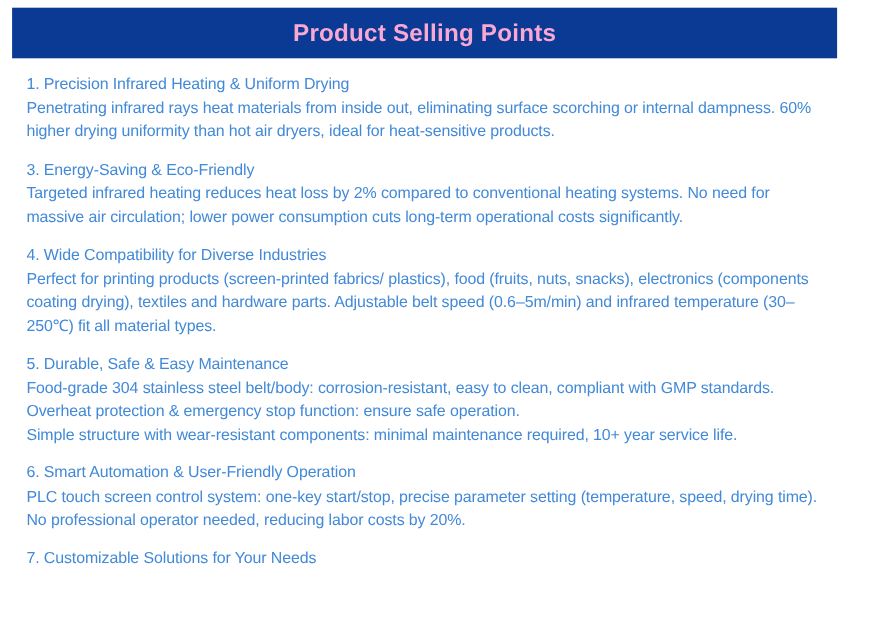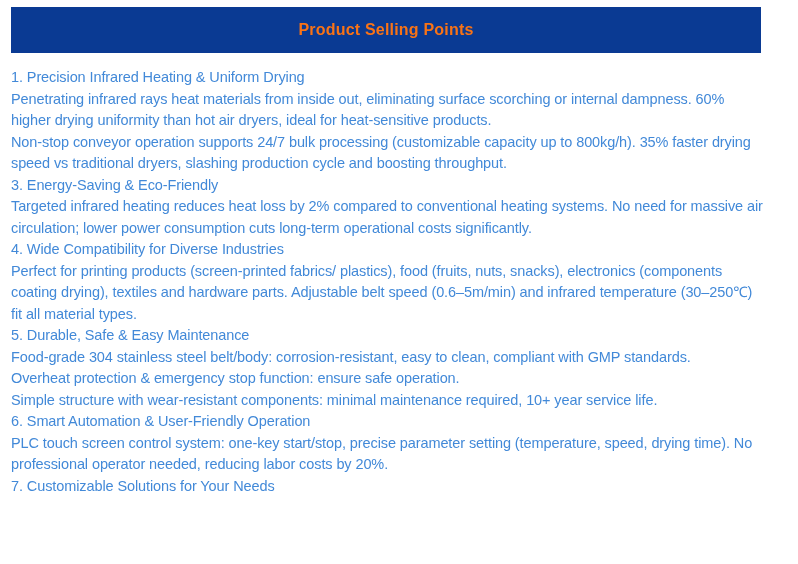--- a/index.html
+++ b/index.html
@@ -15,52 +15,51 @@
     margin: 7px 0 0 11px;
     width: 750px;
     height: 46px;
     background: #0a3a93;
     display: flex;
     align-items: center;
     justify-content: center;
   }
   .banner-title {
     margin: 0;
-    color: #f97316;
-    font-size: 16px;
+    color: #f9a8d4;
+    font-size: 22px;
     font-weight: bold;
     letter-spacing: 0.2px;
   }
   .content {
     margin: 14px 0 0 11px;
     width: 756px;
     color: #4289d8;
     font-size: 14.5px;
     line-height: 21.5px;
     letter-spacing: -0.1px;
   }
-  .section { margin: 0; padding: 0; }
+  .section { margin: 13px; padding: 0; }
   .heading, .body-line { margin: 0; padding: 0; }
 </style>
 </head>
 <body>
 
 <div class="banner">
   <h1 class="banner-title">Product Selling Points</h1>
 </div>
 
 <div class="content">
 
   <div class="section">
     <div class="heading">1. Precision Infrared Heating &amp; Uniform Drying</div>
     <div class="body-line">Penetrating infrared rays heat materials from inside out, eliminating surface scorching or internal dampness. 60% higher drying uniformity than hot air dryers, ideal for heat-sensitive products.</div>
   </div>
 
   <div class="section">
-    <div class="body-line">Non-stop conveyor operation supports 24/7 bulk processing (customizable capacity up to 800kg/h). 35% faster drying speed vs traditional dryers, slashing production cycle and boosting throughput.</div>
   </div>
 
   <div class="section">
     <div class="heading">3. Energy-Saving &amp; Eco-Friendly</div>
     <div class="body-line">Targeted infrared heating reduces heat loss by 2% compared to conventional heating systems. No need for massive air circulation; lower power consumption cuts long-term operational costs significantly.</div>
   </div>
 
   <div class="section">
     <div class="heading">4. Wide Compatibility for Diverse Industries</div>
     <div class="body-line">Perfect for printing products (screen-printed fabrics/ plastics), food (fruits, nuts, snacks), electronics (components coating drying), textiles and hardware parts. Adjustable belt speed (0.6–5m/min) and infrared temperature (30–250℃) fit all material types.</div>

